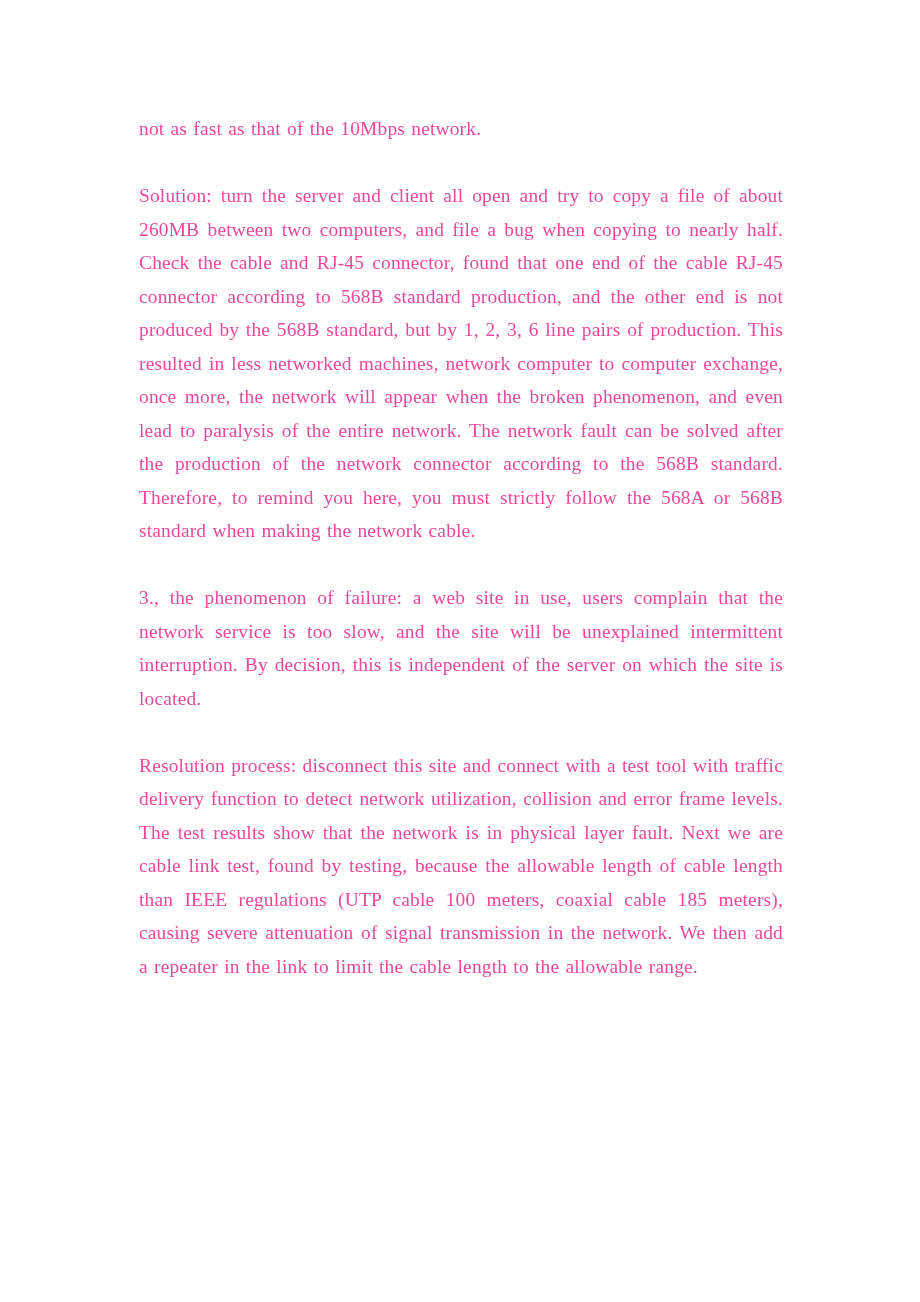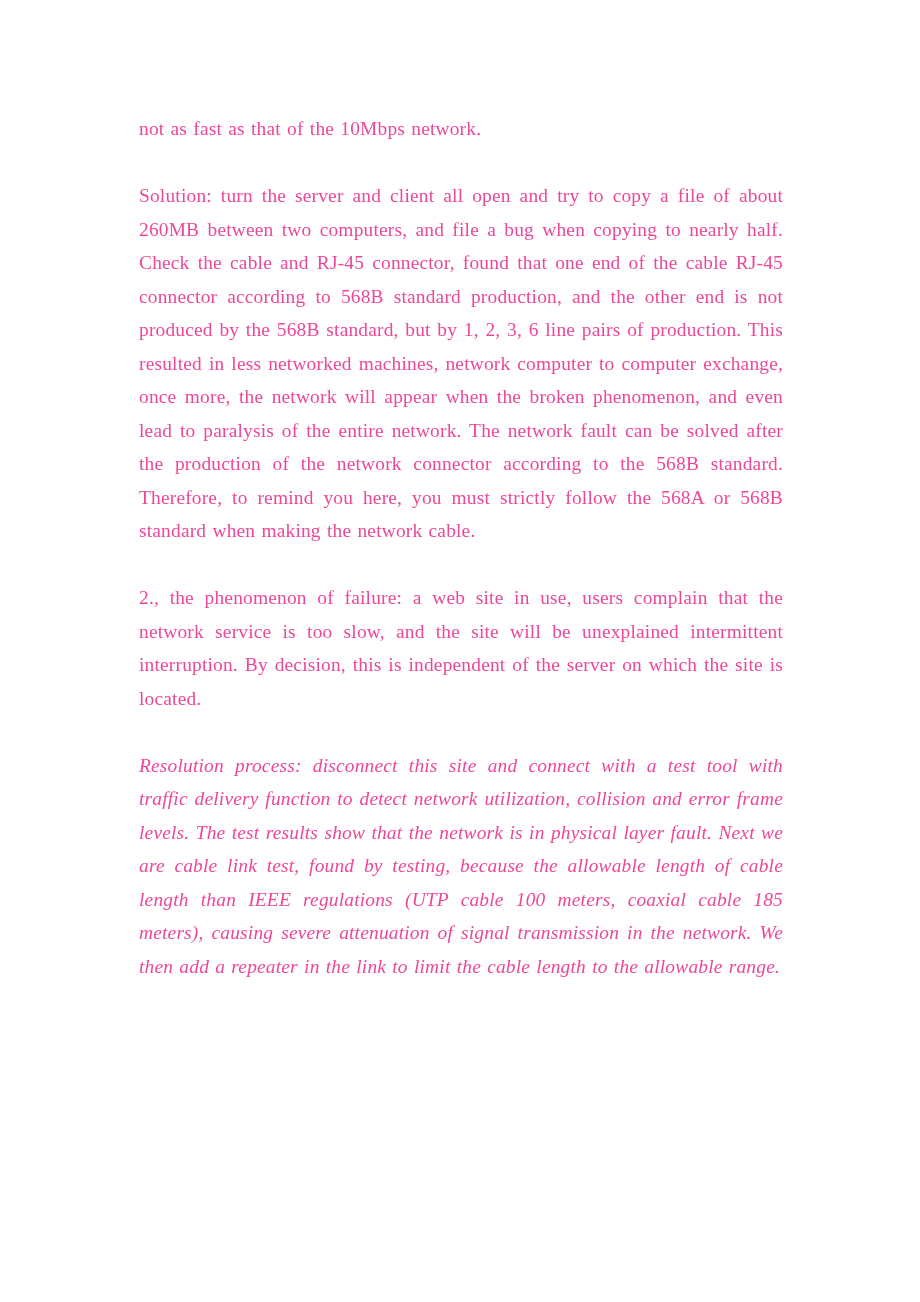--- a/index.html
+++ b/index.html
@@ -34,21 +34,20 @@
     text-align: justify;
     text-justify: inter-word;
     letter-spacing: 0.01em;
     word-spacing: 0.06em;
     color: #ec4899;
     font-family: "Liberation Serif", "DejaVu Serif", serif;
     -webkit-font-smoothing: none;
   }
   .para:last-child {
     margin-bottom: 0;
-    font-style: italic;
   }
   
   .para.justified-all {
     text-align: justify;
   }
   .para.justified-all::after {
     content: "";
     display: inline-block;
     width: 100%;
   }
@@ -59,18 +58,18 @@
 </head>
 <body>
 
 <div class="page">
   <div class="text-block">
 
     <p class="para justified-all last-ragged">not as fast as that of the 10Mbps network.</p>
 
     <p class="para justified-all last-ragged">Solution: turn the server and client all open and try to copy a file of about 260MB between two computers, and file a bug when copying to nearly half. Check the cable and RJ-45 connector, found that one end of the cable RJ-45 connector according to 568B standard production, and the other end is not produced by the 568B standard, but by 1, 2, 3, 6 line pairs of production. This resulted in less networked machines, network computer to computer exchange, once more, the network will appear when the broken phenomenon, and even lead to paralysis of the entire network. The network fault can be solved after the production of the network connector according to the 568B standard. Therefore, to remind you here, you must strictly follow the 568A or 568B standard when making the network cable.</p>
 
-    <p class="para justified-all last-ragged">2., the phenomenon of failure: a web site in use, users complain that the network service is too slow, and the site will be unexplained intermittent interruption. By decision, this is independent of the server on which the site is located.</p>
+    <p class="para justified-all last-ragged">3., the phenomenon of failure: a web site in use, users complain that the network service is too slow, and the site will be unexplained intermittent interruption. By decision, this is independent of the server on which the site is located.</p>
 
     <p class="para justified-all last-ragged">Resolution process: disconnect this site and connect with a test tool with traffic delivery function to detect network utilization, collision and error frame levels. The test results show that the network is in physical layer fault. Next we are cable link test, found by testing, because the allowable length of cable length than IEEE regulations (UTP cable 100 meters, coaxial cable 185 meters), causing severe attenuation of signal transmission in the network. We then add a repeater in the link to limit the cable length to the allowable range.</p>
 
   </div>
 </div>
 
 </body></html>

